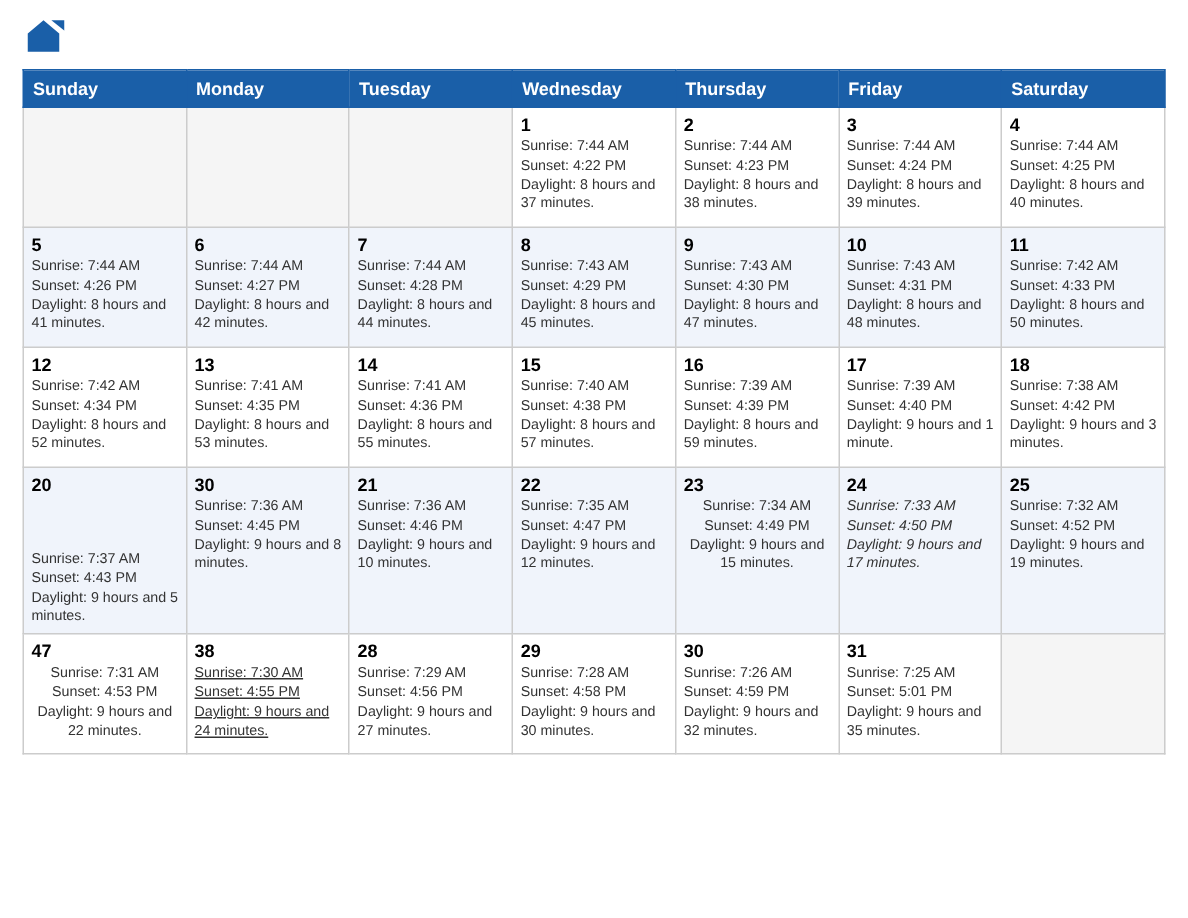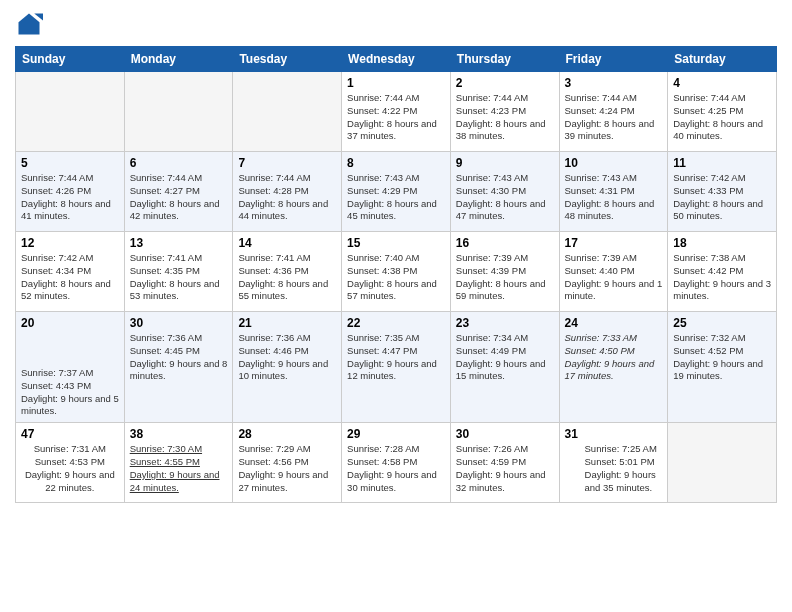--- a/index.html
+++ b/index.html
@@ -263,21 +263,21 @@
 Daylight: 9 hours and 10 minutes.</div>
           </td>
           <td>
             <div class="day-number">22</div>
             <div class="day-info" style="white-space: pre-line;">Sunrise: 7:35 AM
 Sunset: 4:47 PM
 Daylight: 9 hours and 12 minutes.</div>
           </td>
           <td>
             <div class="day-number">23</div>
-            <div class="day-info" style="white-space: pre-line;">Sunrise: 7:34 AM
+            <div class="day-info" style="white-space: pre-line; text-align: center;">Sunrise: 7:34 AM
 Sunset: 4:49 PM
 Daylight: 9 hours and 15 minutes.</div>
           </td>
           <td>
             <div class="day-number">24</div>
             <div class="day-info" style="white-space: pre-line; font-style: italic;">Sunrise: 7:33 AM
 Sunset: 4:50 PM
 Daylight: 9 hours and 17 minutes.</div>
           </td>
           <td>
@@ -313,21 +313,21 @@
 Daylight: 9 hours and 30 minutes.</div>
           </td>
           <td>
             <div class="day-number">30</div>
             <div class="day-info" style="white-space: pre-line;">Sunrise: 7:26 AM
 Sunset: 4:59 PM
 Daylight: 9 hours and 32 minutes.</div>
           </td>
           <td>
             <div class="day-number">31</div>
-            <div class="day-info" style="white-space: pre-line; margin-left: 20px;">Sunrise: 7:25 AM
+            <div class="day-info" style="white-space: pre-line;">Sunrise: 7:25 AM
 Sunset: 5:01 PM
 Daylight: 9 hours and 35 minutes.</div>
           </td>
           <td class="empty"></td>
         </tr>
       </tbody>
   </table>
 </div>
 
 </body></html>

